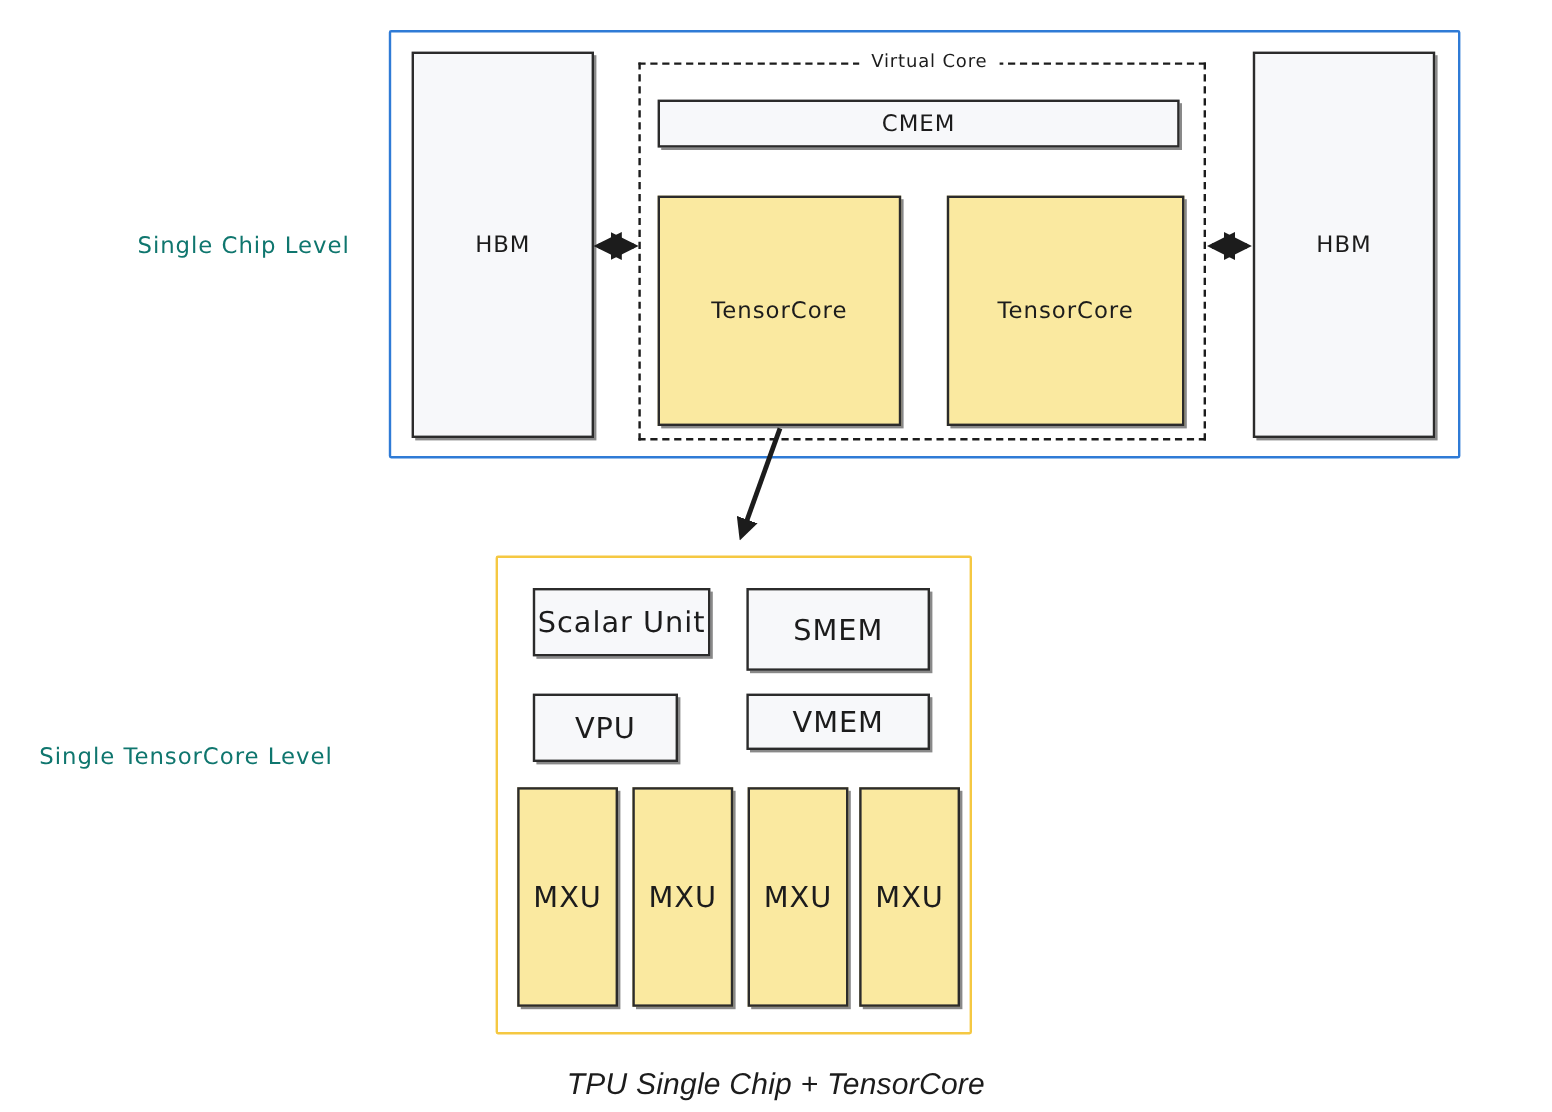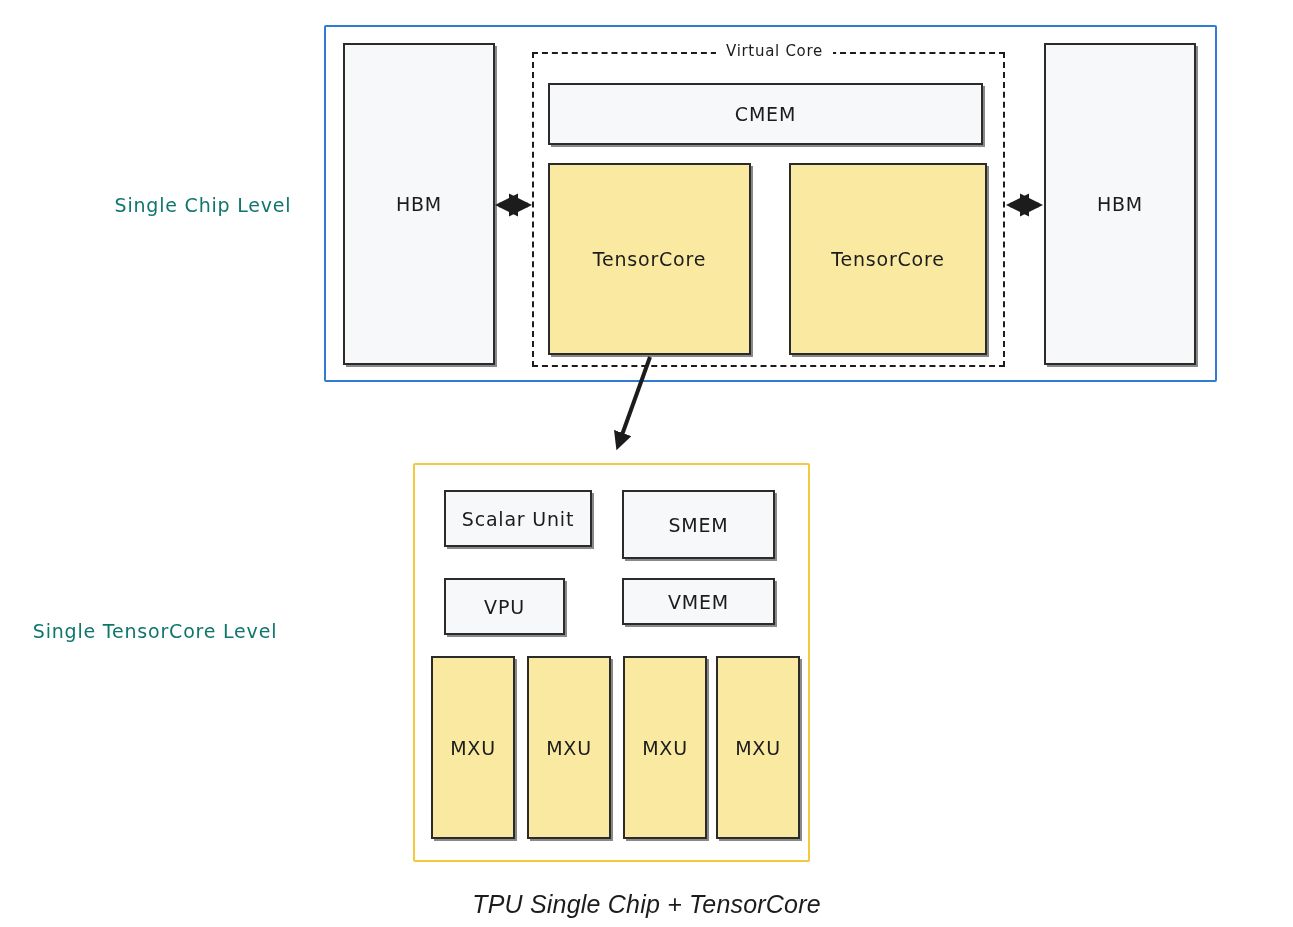--- a/index.html
+++ b/index.html
@@ -72,21 +72,21 @@
     background: #f7f8fa;
   }
   .box.yellow {
     background: #fae9a0;
   }
   .box-label {
     font-size: 19px;
     color: #1c1c1c;
     letter-spacing: 0.8px;
   }
-  .box-label.sm { font-size: 19px; }
+  .box-label.sm { font-size: 24px; }
 
   
   .tc-frame {
     border: 2px solid #f5c842;
     border-radius: 2px;
     background: #ffffff;
   }
 
   
   .caption {
@@ -121,21 +121,21 @@
   </div>
 
   <div class="abs box center-txt" style="left:1044px; top:43px; width:152px; height:322px;">
     <span class="box-label hand">HBM</span>
   </div>
 
   <div class="abs virtual-core" style="left:532px; top:52px; width:473px; height:315px;">
     <span class="vc-label hand" style="left:182px; top:-10px;">Virtual Core</span>
   </div>
 
-  <div class="abs box center-txt" style="left:548px; top:83px; width:435px; height:62px;">
+  <div class="abs box center-txt" style="left:548px; top:83px; width:435px; height:40px;">
     <span class="box-label hand">CMEM</span>
   </div>
 
   <div class="abs box yellow center-txt" style="left:548px; top:163px; width:203px; height:192px;">
     <span class="box-label hand">TensorCore</span>
   </div>
 
   <div class="abs box yellow center-txt" style="left:789px; top:163px; width:198px; height:192px;">
     <span class="box-label hand">TensorCore</span>
   </div>

